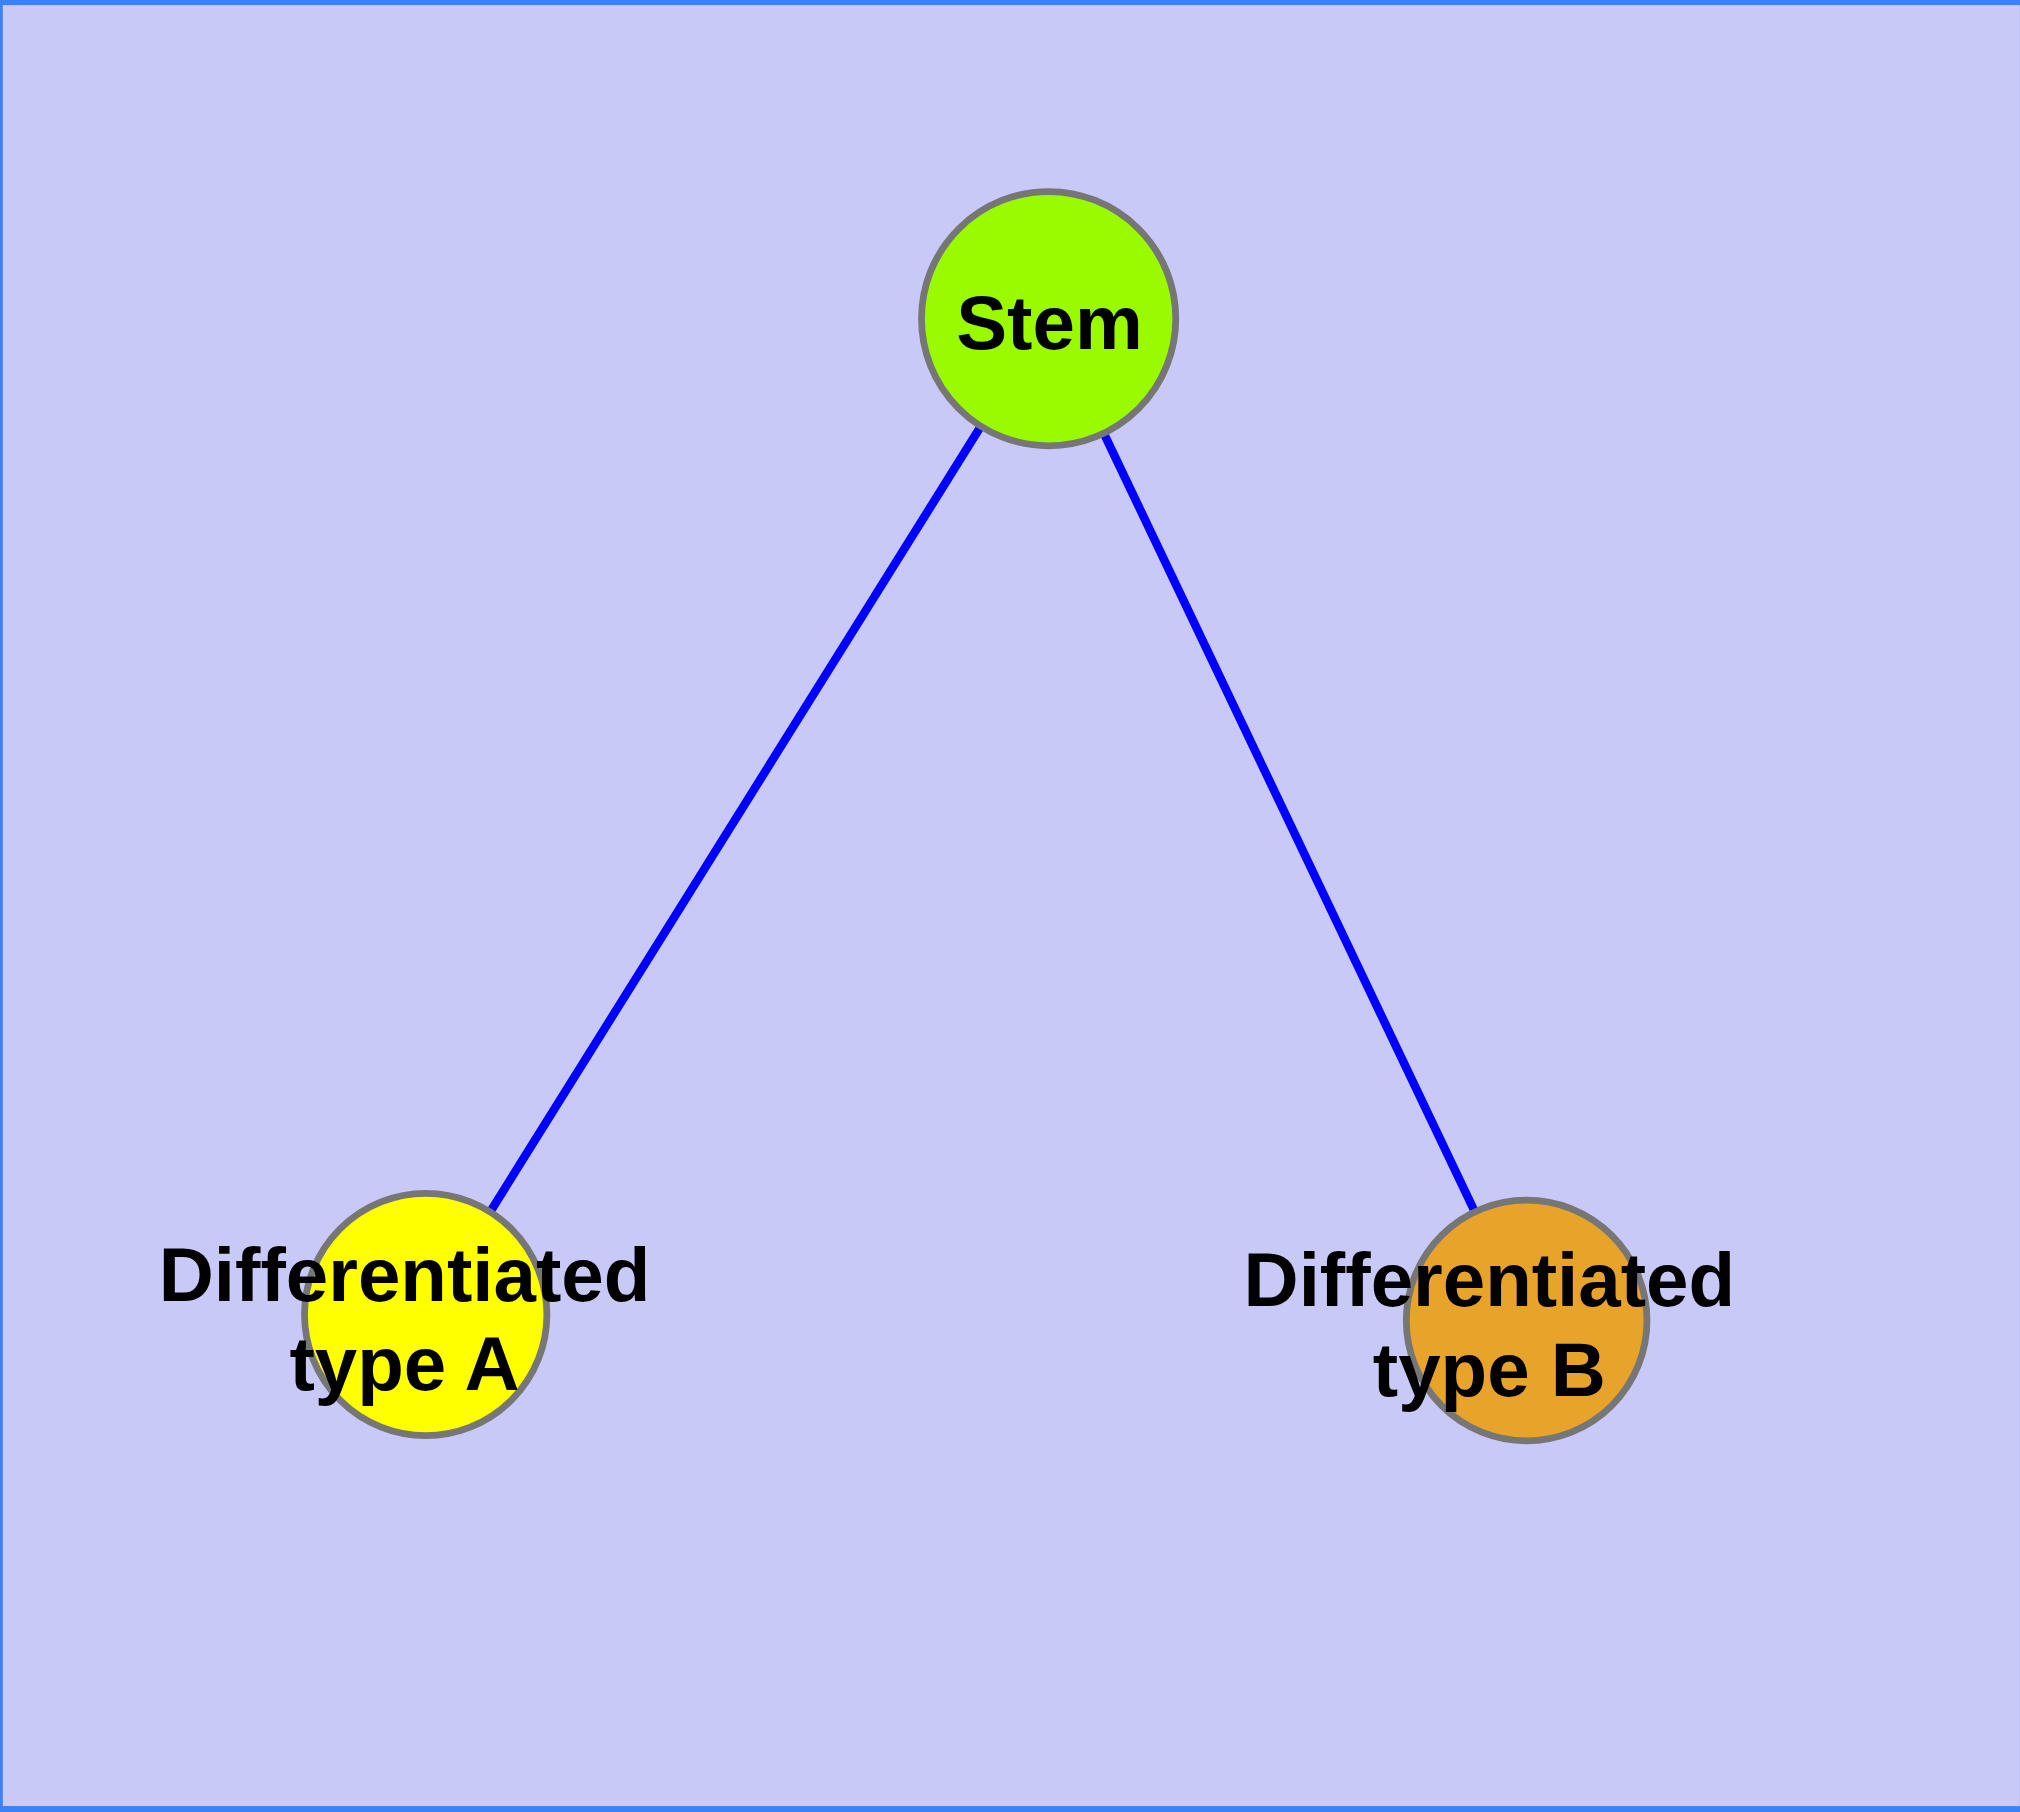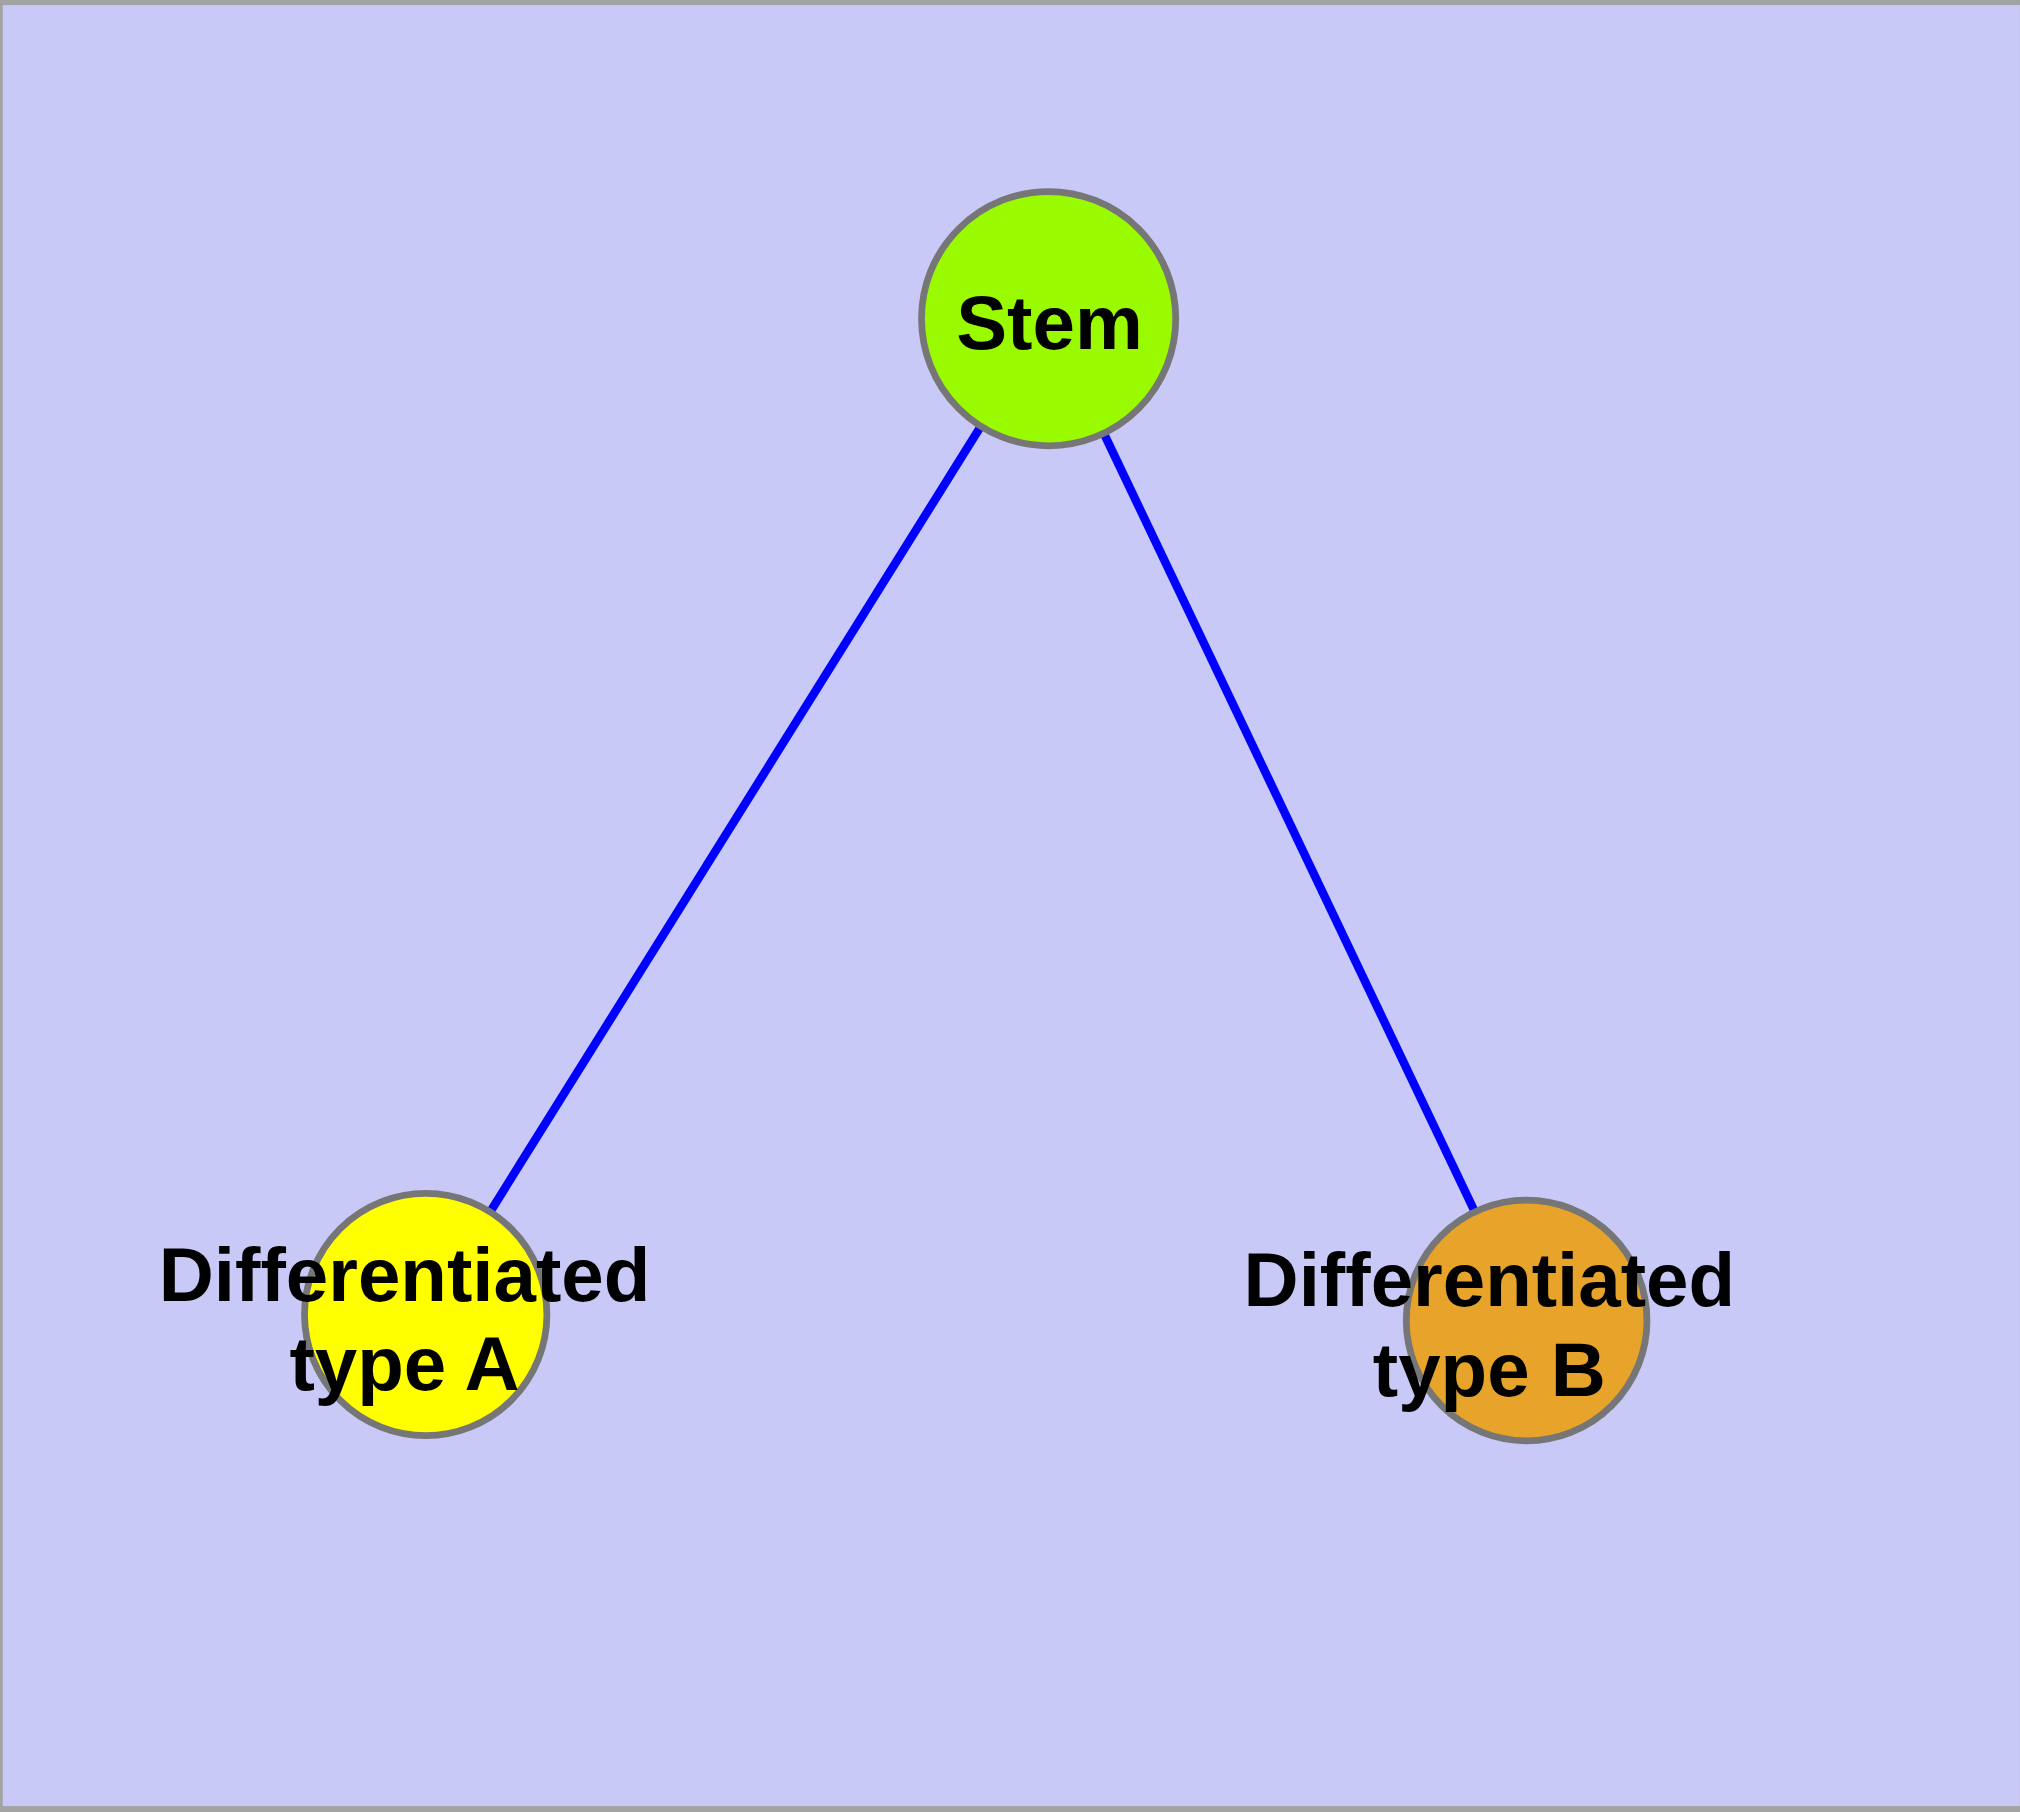--- a/index.html
+++ b/index.html
@@ -4,21 +4,21 @@
 <style>
   html, body {
     margin: 0;
     padding: 0;
     background: #FFFFFF;
   }
   .page {
     position: relative;
     width: 2021px;
     height: 1812px;
-    background: #a3a3a3;
+    background: #3b82f6;
     overflow: hidden;
     text-align: center;
   }
   svg.graph {
     display: block;
     position: absolute;
     top: 0;
     left: 0;
   }
   svg.graph text {

